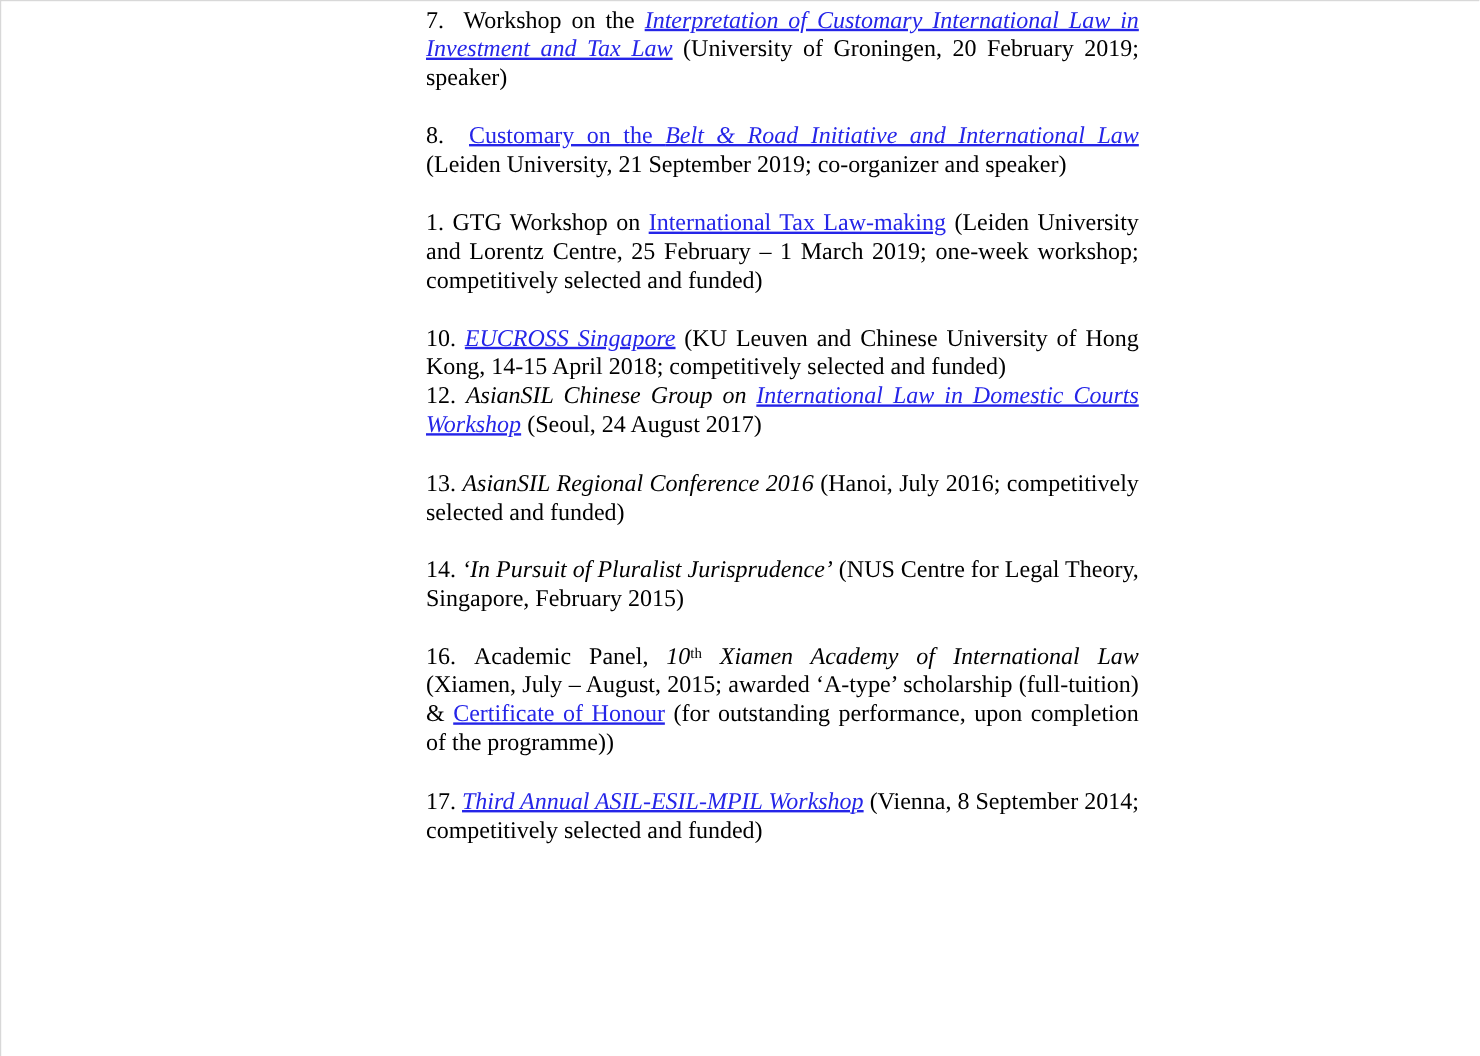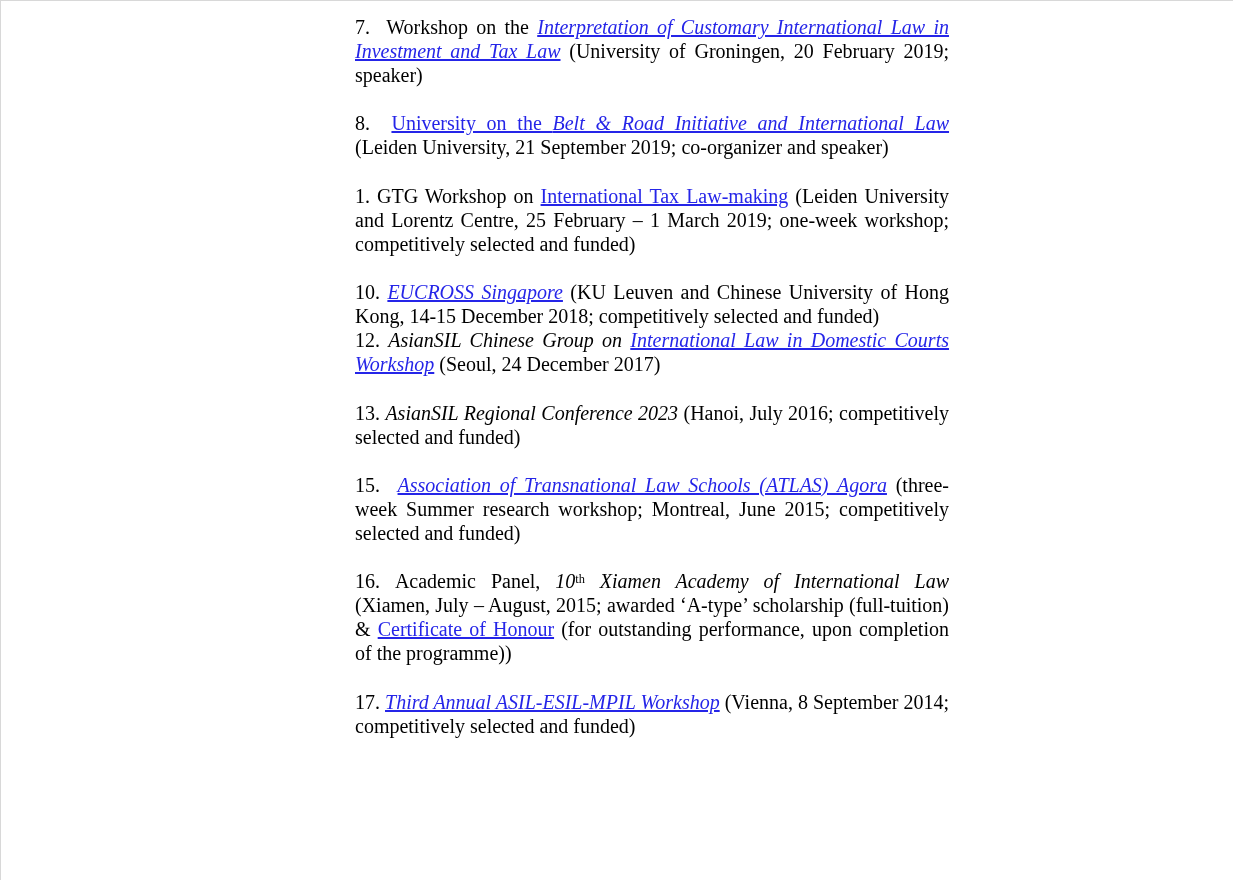--- a/index.html
+++ b/index.html
@@ -12,21 +12,21 @@
   }
   .page {
     width: 100%; height: 100%;
     border-top: 1px solid var(--border-color);
     border-left: 1px solid var(--border-color);
     background: var(--page-bg);
   }
   .content {
     margin-left: 354px;
     width: 594px;
-    padding-top: 14px;
+    padding-top: 4px;
     font-size: 20px;
     line-height: 24.1px;
     color: var(--text-color);
     text-align: justify;
   }
   p.cv-item { margin: 0; }
   p.cv-item.gap-before { margin-top: 24.1px; }
   .seg-text { font-style: normal; }
   .seg-italic { font-style: italic; }
   .seg-link {
@@ -46,22 +46,22 @@
     top: -0.42em;
     line-height: 0;
   }
 </style>
 </head>
 <body>
 
 <div class="page">
   <div class="content">
       <p class="cv-item"><span class="seg-text">7.&nbsp; Workshop on the </span><a class="seg-link-italic">Interpretation of Customary International Law in Investment and Tax Law</a><span class="seg-text"> (University of Groningen, 20 February 2019; speaker)</span></p>
-      <p class="cv-item gap-before"><span class="seg-text">8.&nbsp; </span><a class="seg-link">University on the </a><a class="seg-link-italic">Belt &amp; Road Initiative and International Law</a><span class="seg-text"> (Leiden University, 21 September 2019; co-organizer and speaker)</span></p>
+      <p class="cv-item gap-before"><span class="seg-text">8.&nbsp; </span><a class="seg-link">Customary on the </a><a class="seg-link-italic">Belt &amp; Road Initiative and International Law</a><span class="seg-text"> (Leiden University, 21 September 2019; co-organizer and speaker)</span></p>
       <p class="cv-item gap-before"><span class="seg-text">1. GTG Workshop on </span><a class="seg-link">International Tax Law-making</a><span class="seg-text"> (Leiden University and Lorentz Centre, 25 February – 1 March 2019; one-week workshop; competitively selected and funded)</span></p>
-      <p class="cv-item gap-before"><span class="seg-text">10.&nbsp;</span><a class="seg-link-italic">EUCROSS Singapore</a><span class="seg-text"> (KU Leuven and Chinese University of Hong Kong, 14-15 December 2018; competitively selected and funded)</span></p>
-      <p class="cv-item"><span class="seg-text">12.&nbsp;</span><span class="seg-italic">AsianSIL Chinese Group on </span><a class="seg-link-italic">International Law in Domestic Courts Workshop</a><span class="seg-text"> (Seoul, 24 December 2017)</span></p>
-      <p class="cv-item gap-before"><span class="seg-text">13.&nbsp;</span><span class="seg-italic">AsianSIL Regional Conference 2023</span><span class="seg-text"> (Hanoi, July 2016; competitively selected and funded)</span></p>
-      <p class="cv-item gap-before"><span class="seg-text">15.&nbsp; </span><a class="seg-link-italic">Association of Transnational Law Schools (ATLAS) Agora</a><span class="seg-text"> (three-week Summer research workshop; Montreal, June 2015; competitively selected and funded)</span></p>
+      <p class="cv-item gap-before"><span class="seg-text">10.&nbsp;</span><a class="seg-link-italic">EUCROSS Singapore</a><span class="seg-text"> (KU Leuven and Chinese University of Hong Kong, 14-15 April 2018; competitively selected and funded)</span></p>
+      <p class="cv-item"><span class="seg-text">12.&nbsp;</span><span class="seg-italic">AsianSIL Chinese Group on </span><a class="seg-link-italic">International Law in Domestic Courts Workshop</a><span class="seg-text"> (Seoul, 24 August 2017)</span></p>
+      <p class="cv-item gap-before"><span class="seg-text">13.&nbsp;</span><span class="seg-italic">AsianSIL Regional Conference 2016</span><span class="seg-text"> (Hanoi, July 2016; competitively selected and funded)</span></p>
+      <p class="cv-item gap-before"><span class="seg-text">14.&nbsp;</span><span class="seg-italic">‘In Pursuit of Pluralist Jurisprudence’</span><span class="seg-text"> (NUS Centre for Legal Theory, Singapore, February 2015)</span></p>
       <p class="cv-item gap-before"><span class="seg-text">16.&nbsp;Academic Panel, </span><span class="seg-italic">10</span><span class="seg-superscript-italic">th</span><span class="seg-italic"> Xiamen Academy of International Law</span><span class="seg-text"> (Xiamen, July – August, 2015; awarded ‘A-type’ scholarship (full-tuition) &amp; </span><a class="seg-link">Certificate of Honour</a><span class="seg-text"> (for outstanding performance, upon completion of the programme))</span></p>
       <p class="cv-item gap-before"><span class="seg-text">17.&nbsp;</span><a class="seg-link-italic">Third Annual ASIL-ESIL-MPIL Workshop</a><span class="seg-text"> (Vienna, 8 September 2014; competitively selected and funded)</span></p>
     </div>
 </div>
 
 </body></html>

